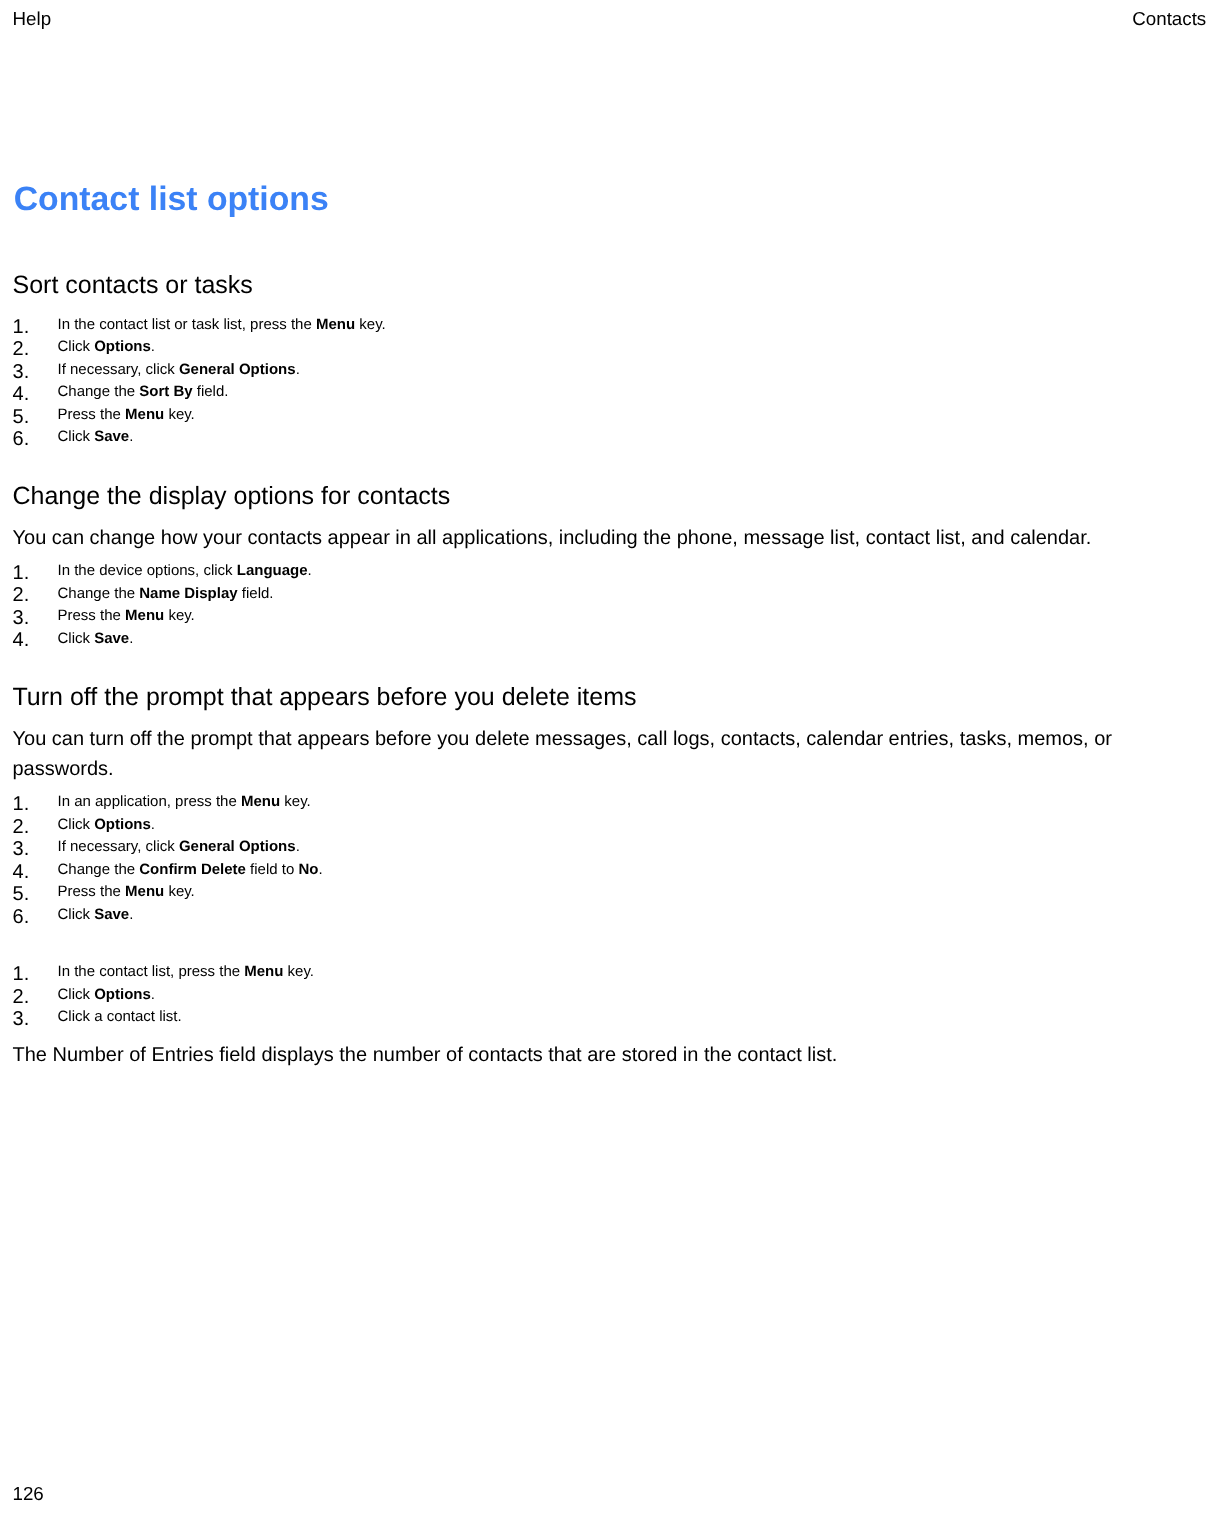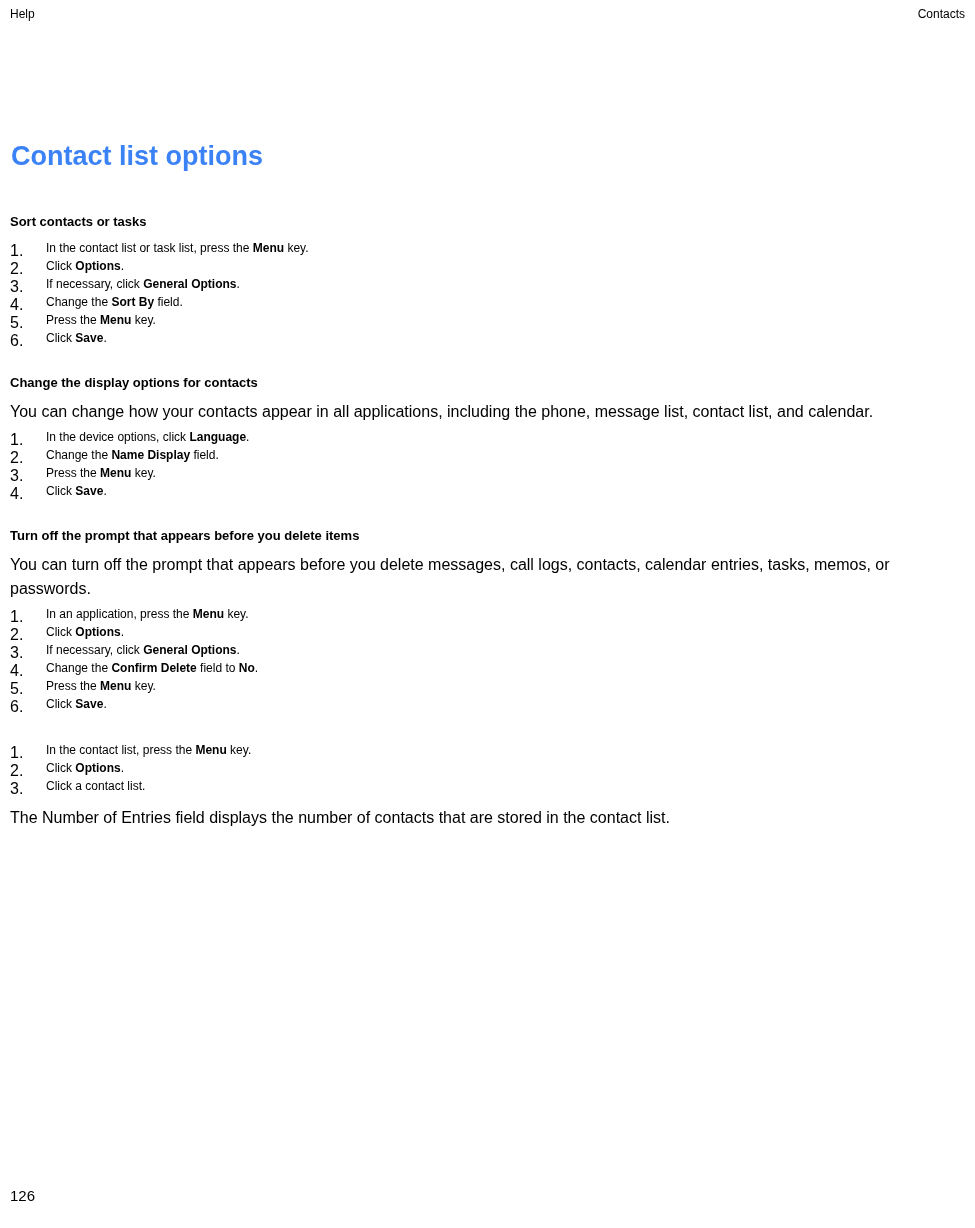--- a/index.html
+++ b/index.html
@@ -8,36 +8,36 @@
       width: 975px;
       height: 1228px;
       padding: 7px 10px 10px 10px;
       position: relative;
       color: #000;
       background: #fff;
     }
     .header-row {
       display: flex;
       justify-content: space-between;
-      font-size: 12px;
+      font-size: 15px;
       margin-bottom: 120px;
     }
     .page-title {
       font-size: 27px;
       font-weight: 600;
       color: #3b82f6;
       margin-bottom: 42px;
       margin-left: 1px;
     }
     .section {
       margin-bottom: 28px;
     }
     .section-heading {
-      font-size: 13px;
-      font-weight: 700;
+      font-size: 20px;
+      font-weight: 400;
       margin-bottom: 10px;
     }
     .intro-text {
       font-size: 16px;
       margin-bottom: 4px;
       line-height: 1.5;
     }
     ol {
       list-style: none;
       counter-reset: item;

